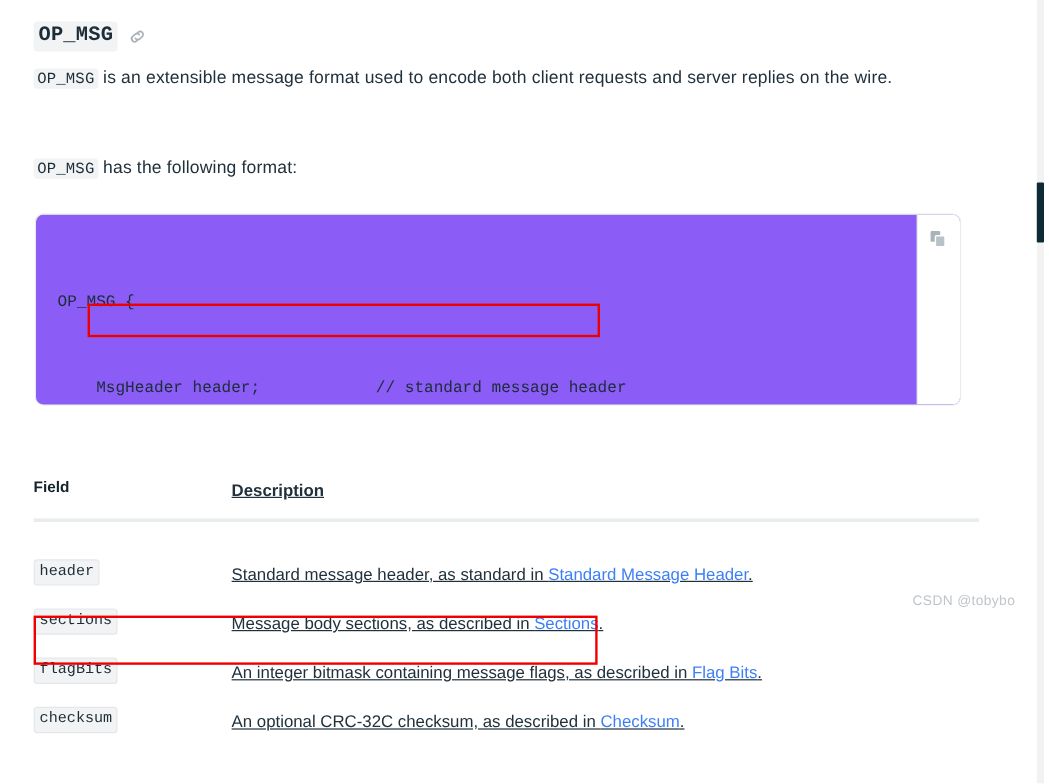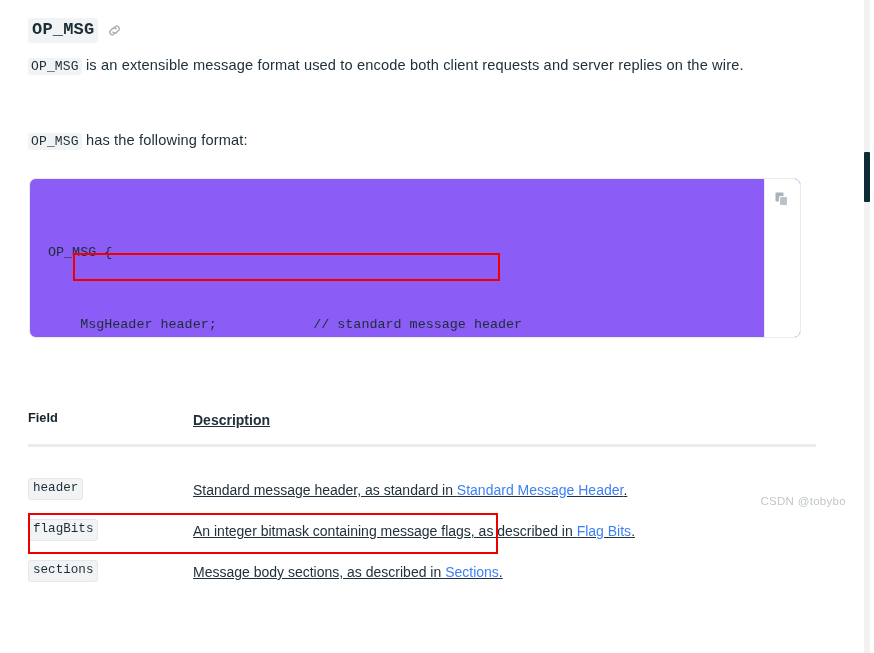--- a/index.html
+++ b/index.html
@@ -132,21 +132,21 @@
     left: 28px;
     top: 513px;
     width: 470px;
     height: 41px;
   }
 
   
   .table {
     position: absolute;
     left: 28px;
-    top: 410px;
+    top: 398px;
     width: 788px;
   }
   .t-head {
     display: flex;
     font-size: 12.8px;
     font-weight: 700;
     color: #13232c;
     padding-bottom: 14px;
   }
   .t-divider {
@@ -270,36 +270,44 @@
       <div class="c-field">
         <span class="chip">header</span>
       </div>
       <div class="c-desc">
         <span>Standard message header, as standard in </span><a class="lnk" href="#">Standard Message Header</a><span>.</span>
       </div>
     </div>
 
     <div class="t-row">
       <div class="c-field">
+        <span class="chip">sections</span>
+      </div>
+      <div class="c-desc">
+        <span>Message body sections, as described in </span><a class="lnk" href="#">Sections</a><span>.</span>
+      </div>
+    </div>
+
+    <div class="t-row">
+      <div class="c-field">
         <span class="chip">flagBits</span>
       </div>
       <div class="c-desc">
         <span>An integer bitmask containing message flags, as described in </span><a class="lnk" href="#">Flag Bits</a><span>.</span>
       </div>
     </div>
 
     <div class="t-row">
       <div class="c-field">
-        <span class="chip">sections</span>
+        <span class="chip">checksum</span>
       </div>
       <div class="c-desc">
-        <span>Message body sections, as described in </span><a class="lnk" href="#">Sections</a><span>.</span>
-      </div>
-    </div>
-
+        <span>An optional CRC-32C checksum, as described in </span><a class="lnk" href="#">Checksum</a><span>.</span>
+      </div>
+    </div>
   </div>
 
   <div class="redbox redbox-row"></div>
 
   <div class="scroll-track"></div>
   <div class="scroll-thumb"></div>
 
   <div class="watermark">CSDN @tobybo</div>
 
 </div>

